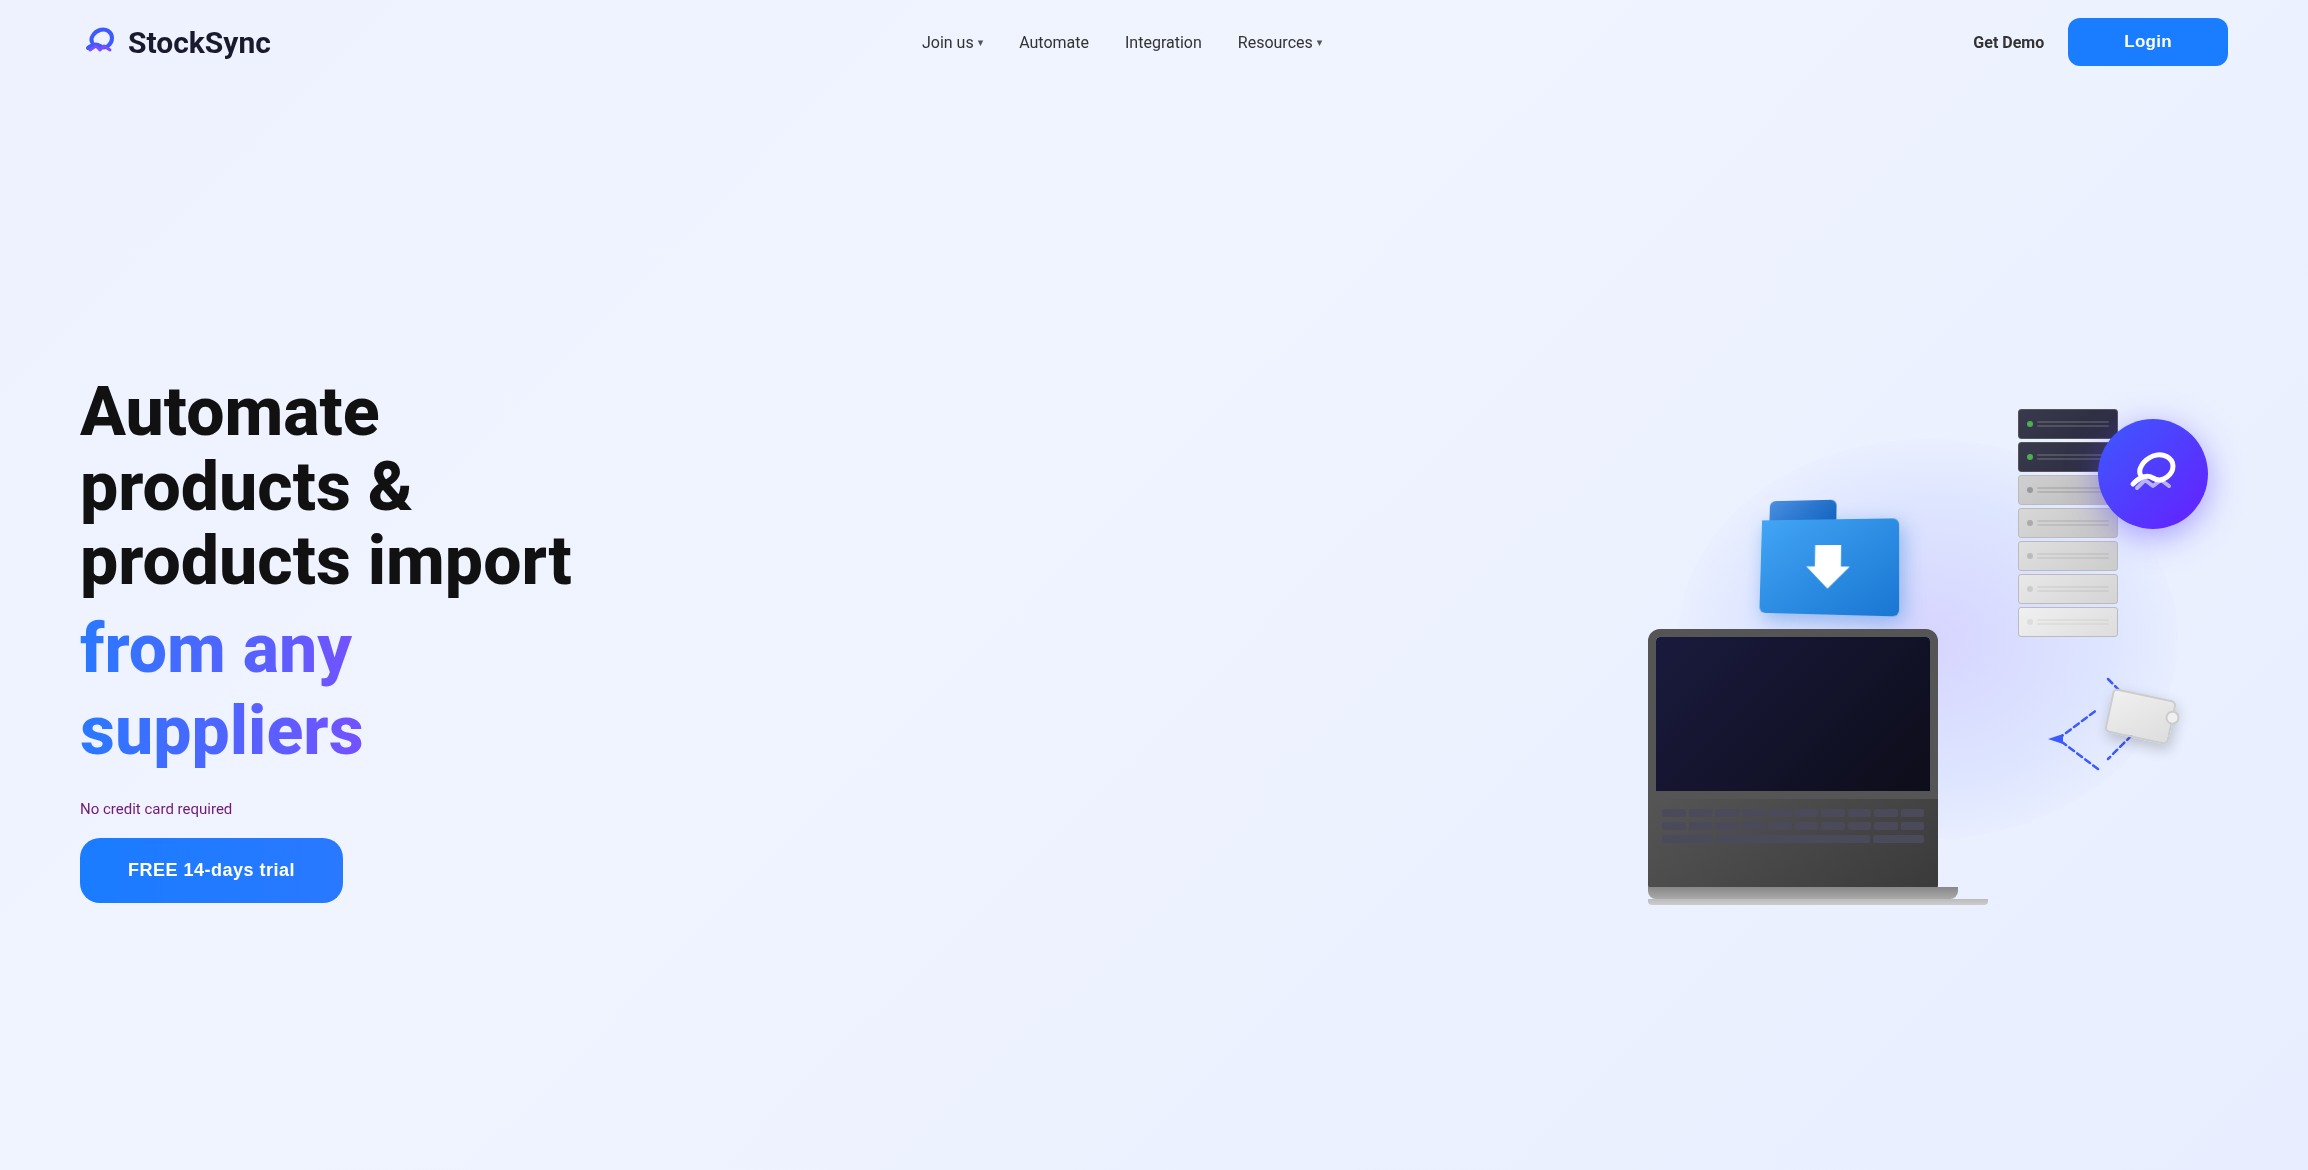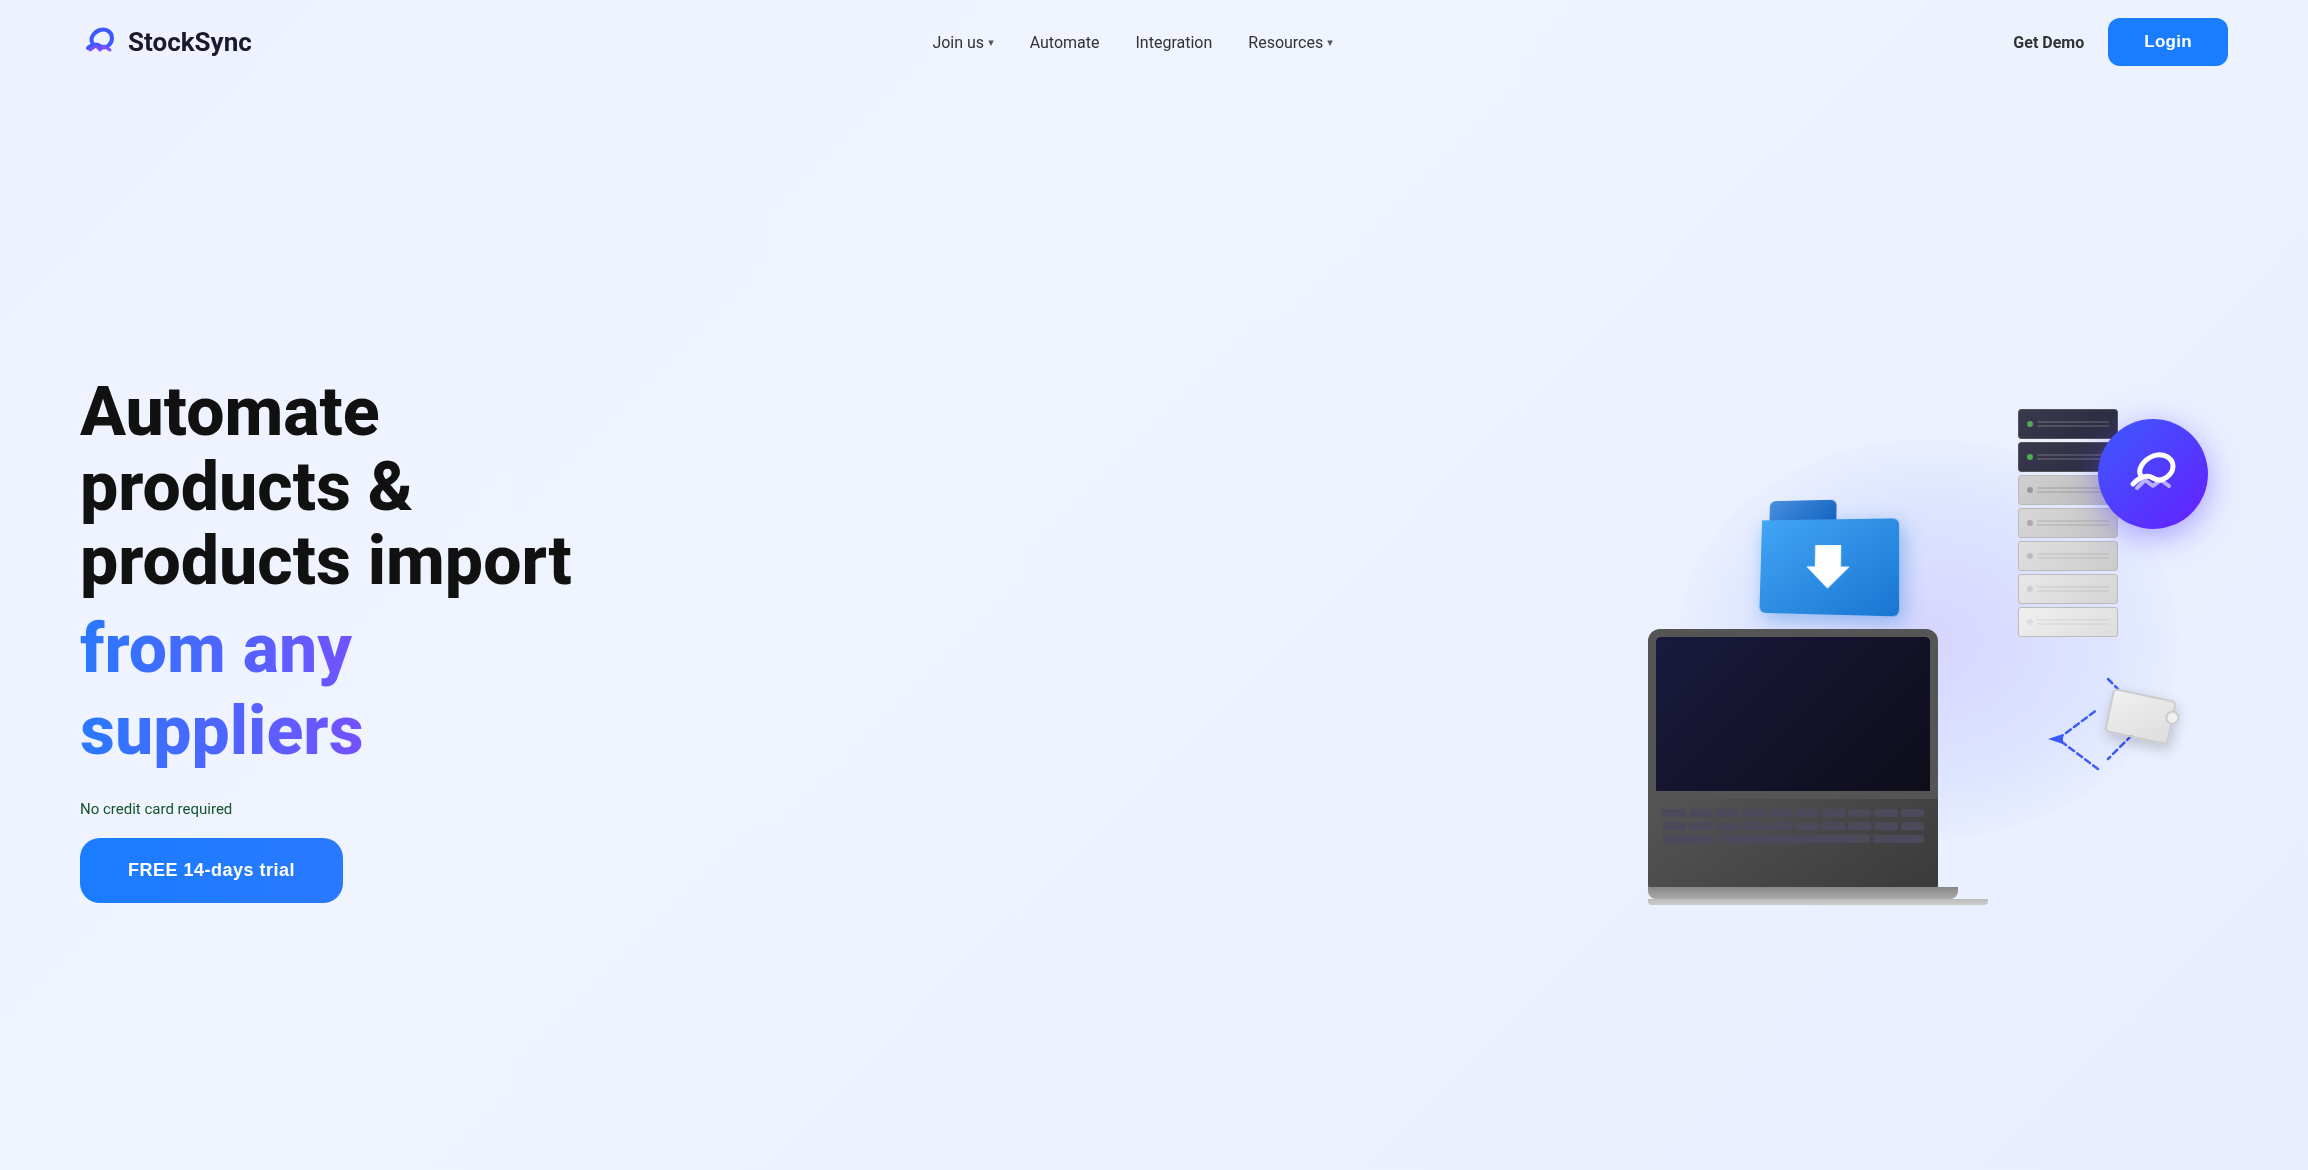--- a/index.html
+++ b/index.html
@@ -26,21 +26,21 @@
       gap: 8px;
       text-decoration: none;
     }
 
     .logo-icon {
       width: 40px;
       height: 40px;
     }
 
     .logo-text {
-      font-size: 26px;
+      font-size: 30px;
       font-weight: 700;
       color: #1a1a2e;
     }
 
     .nav-links {
       display: flex;
       align-items: center;
       gap: 36px;
       list-style: none;
     }
@@ -71,21 +71,21 @@
       color: #333;
       font-size: 16px;
       font-weight: 700;
     }
 
     .login-btn {
       background: #1a7cff;
       color: white;
       border: none;
       border-radius: 12px;
-      padding: 14px 36px;
+      padding: 14px 56px;
       font-size: 17px;
       font-weight: 600;
       cursor: pointer;
       letter-spacing: 0.3px;
     }
 
     
     .hero {
       display: flex;
       align-items: center;
@@ -113,21 +113,21 @@
       line-height: 1.2;
       background: linear-gradient(90deg, #2979ff 0%, #7c4dff 60%, #a855f7 100%);
       -webkit-background-clip: text;
       -webkit-text-fill-color: transparent;
       background-clip: text;
       margin-bottom: 28px;
     }
 
     .no-credit {
       font-size: 15px;
-      color: #14532d;
+      color: #701a75;
       margin-bottom: 20px;
       margin-top: 4px;
     }
 
     .free-trial-btn {
       background: linear-gradient(90deg, #1a7cff 0%, #2979ff 100%);
       color: white;
       border: none;
       border-radius: 20px;
       padding: 22px 48px;

